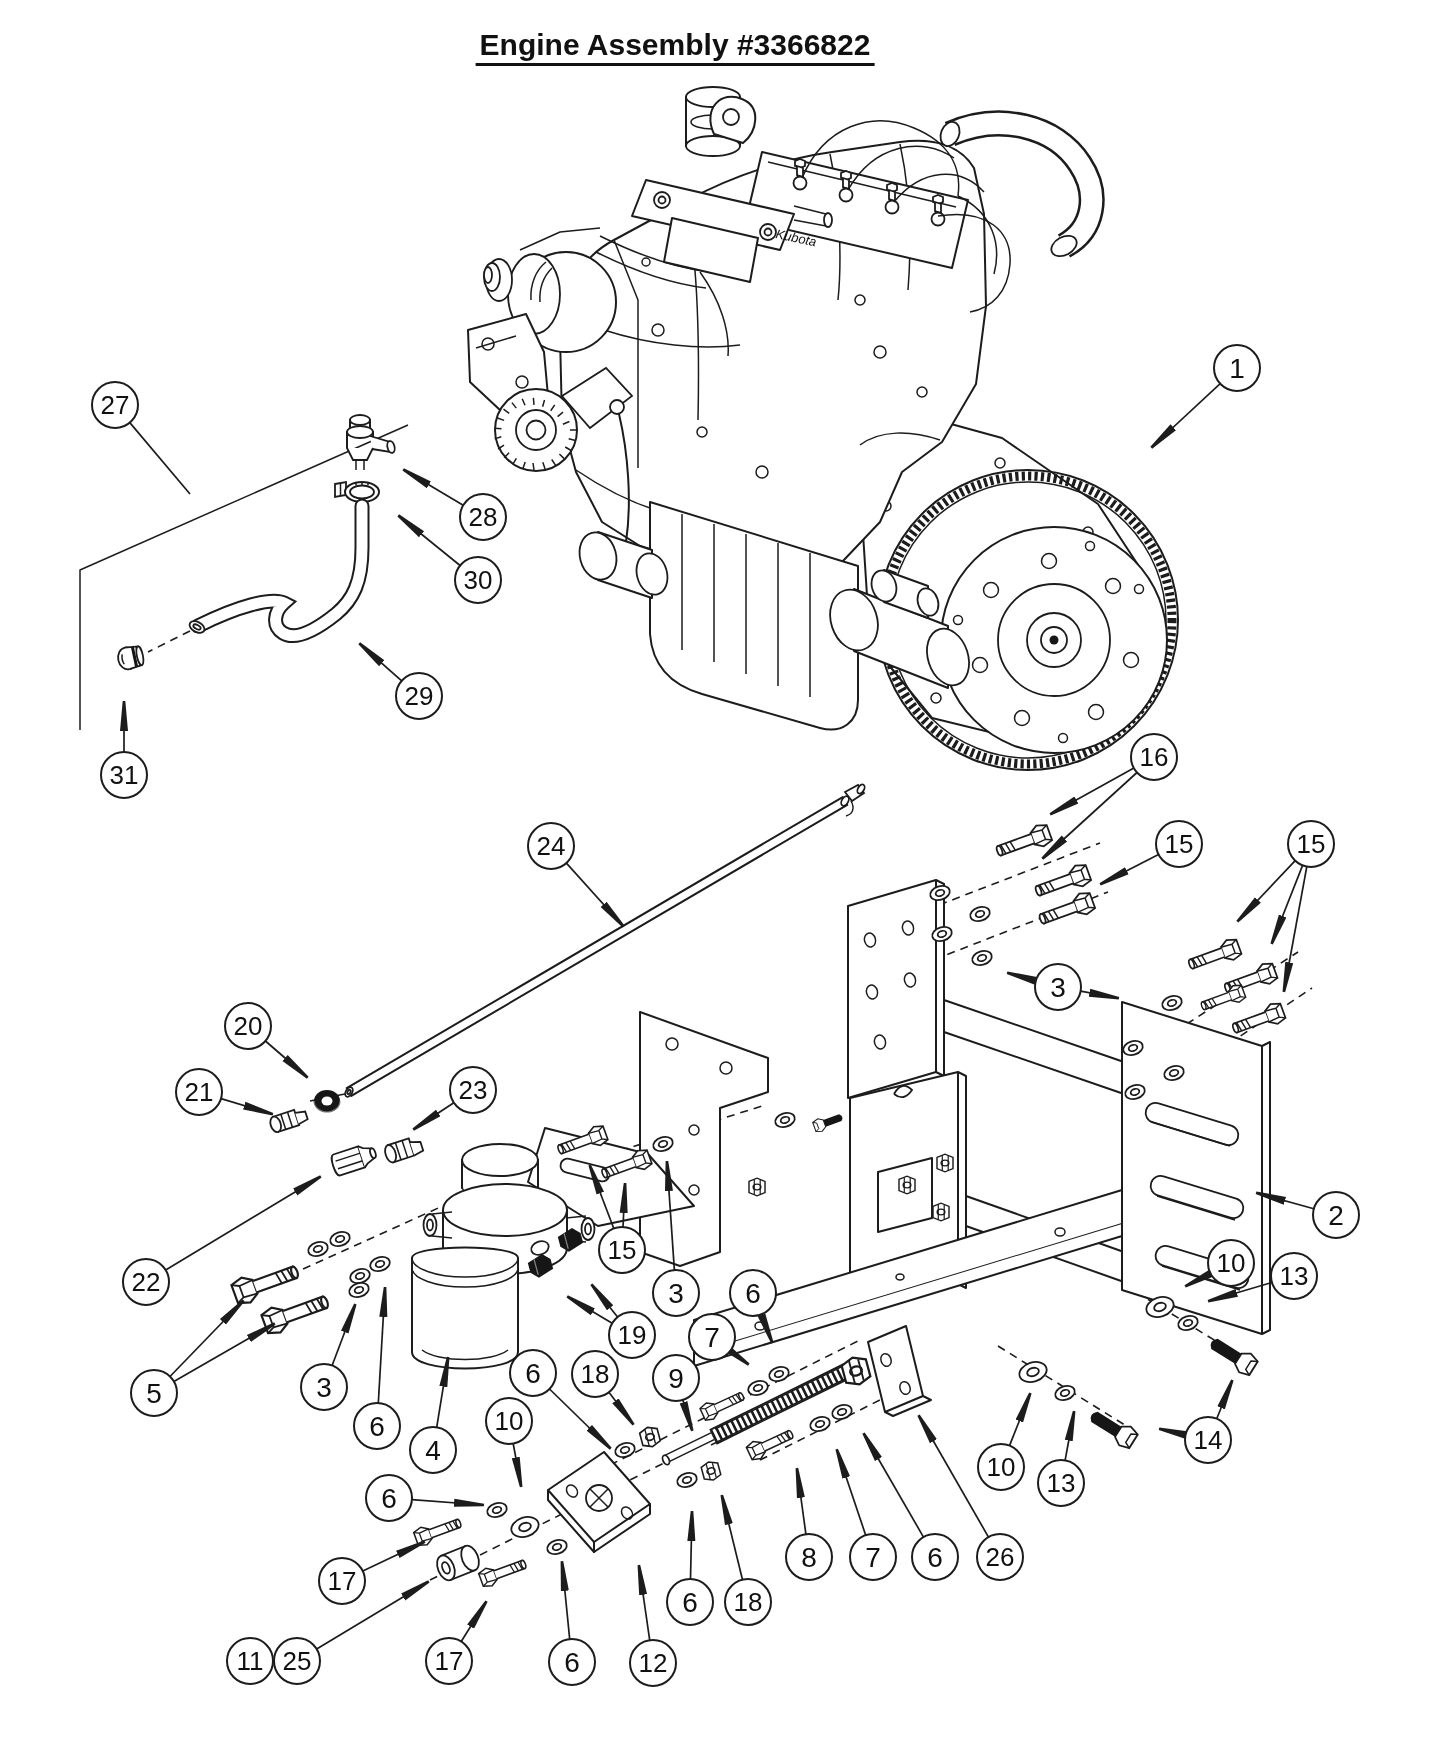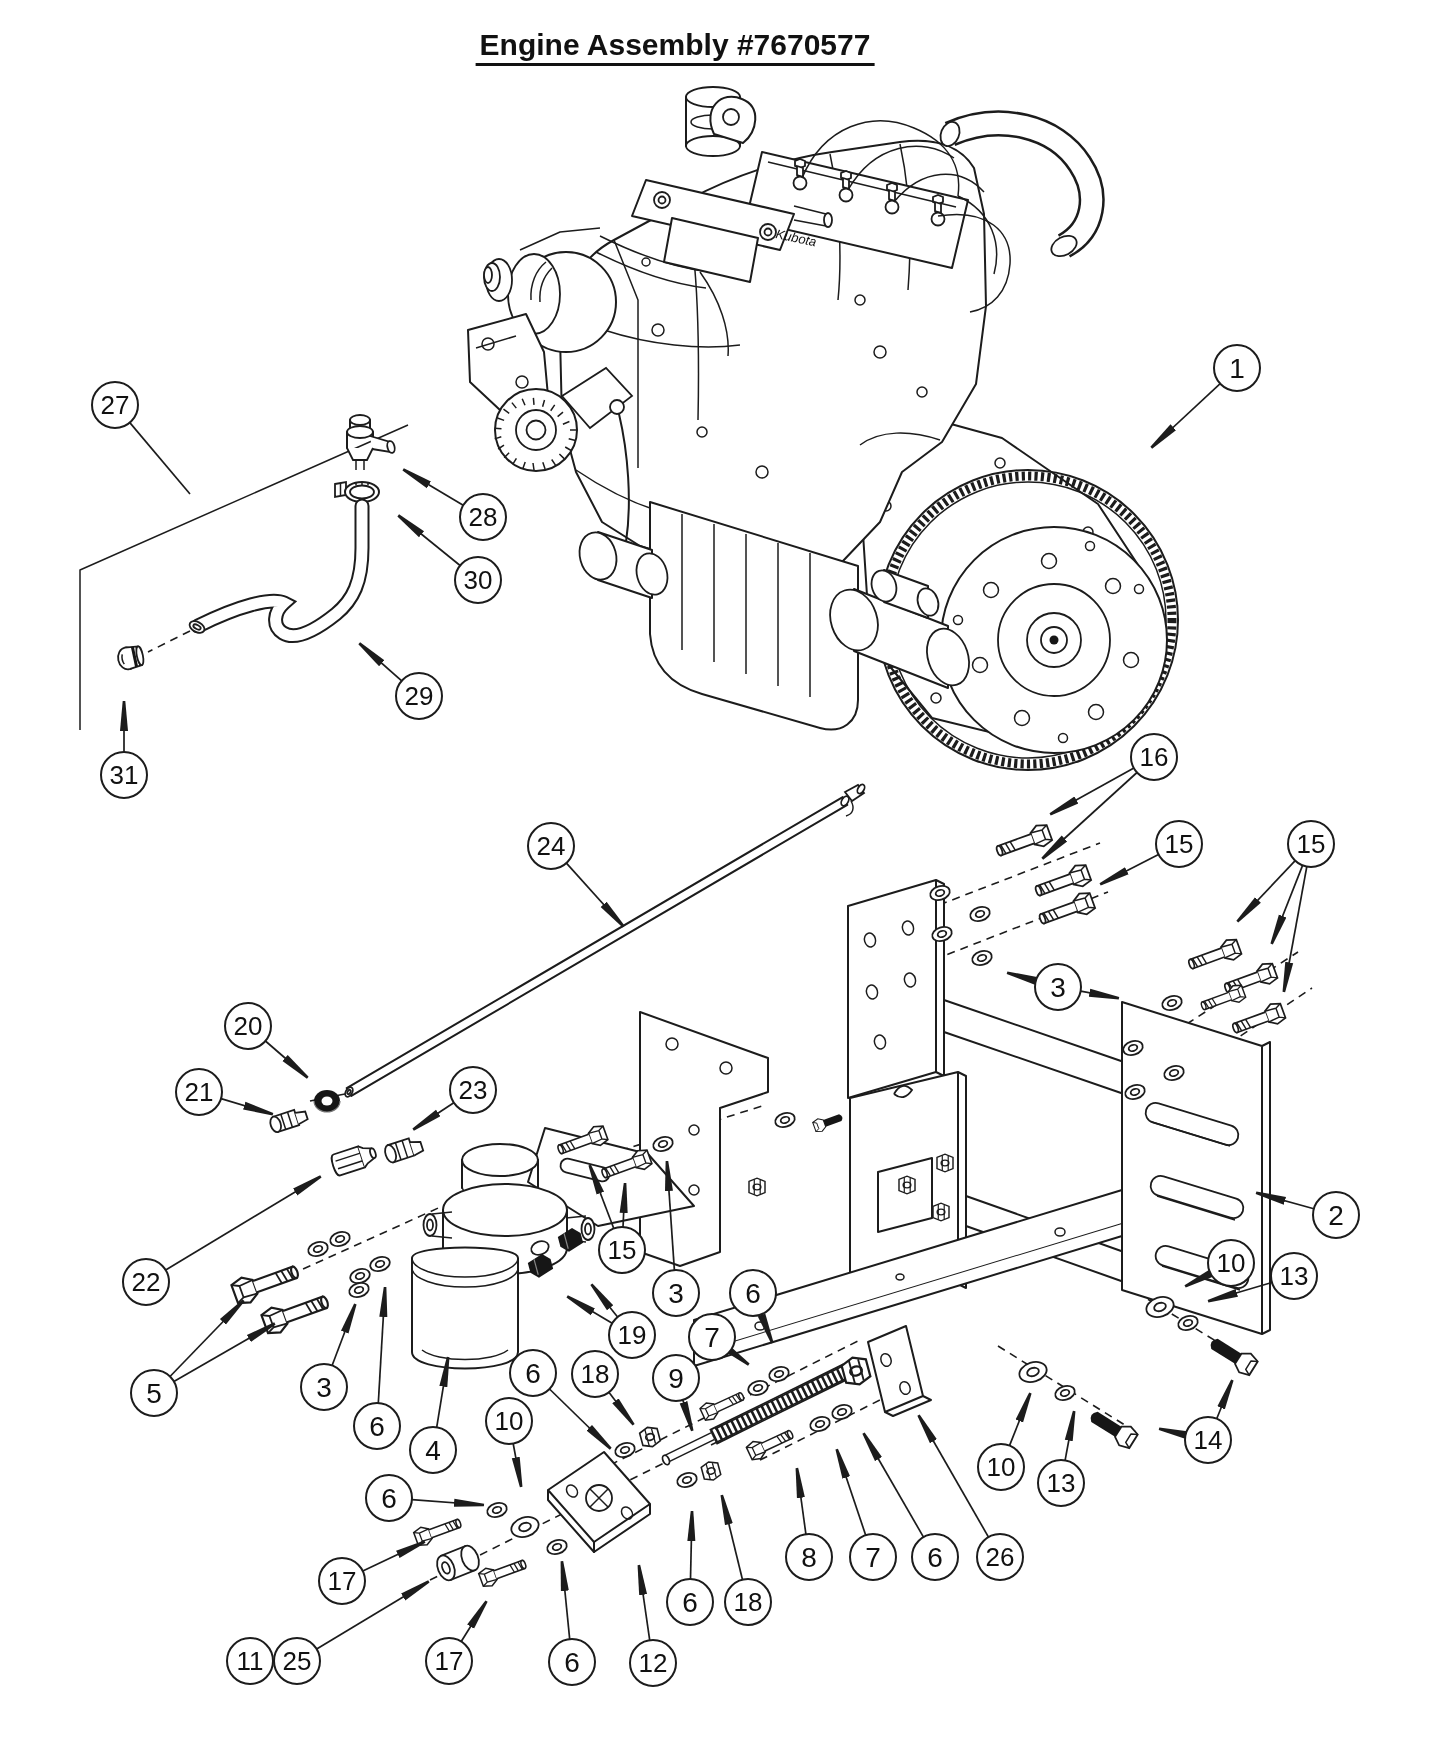--- a/index.html
+++ b/index.html
@@ -16,21 +16,21 @@
   .dk{fill:#161616;stroke:none;}
   .dash{fill:none;stroke:#1c1c1c;stroke-width:1.6;stroke-dasharray:8 6;}
   .leader{stroke:#1c1c1c;stroke-width:1.7;fill:none;}
   .balloon{fill:#ffffff;stroke:#1c1c1c;stroke-width:2;}
   .ballnum{fill:#111;text-anchor:middle;font-family:"Liberation Sans",sans-serif;}
 </style>
 </head>
 <body>
 
 <div class="page">
-  <div class="title">Engine Assembly #7670577</div>
+  <div class="title">Engine Assembly #3366822</div>
 
   <svg width="1445" height="1750" viewBox="0 0 1445 1750">
     <defs>
       <marker id="arrow" markerUnits="userSpaceOnUse" markerWidth="34" markerHeight="14" refX="29" refY="5.5" orient="auto">
         <path d="M0,1.5 L30,4.2 L30,6.8 L0,9.5 Z" fill="#1c1c1c"></path>
       </marker>
       <g id="washer">
         <ellipse rx="14" ry="9.5" class="fw18"></ellipse>
           <ellipse rx="6" ry="4" class="fw18"></ellipse>
       </g>

